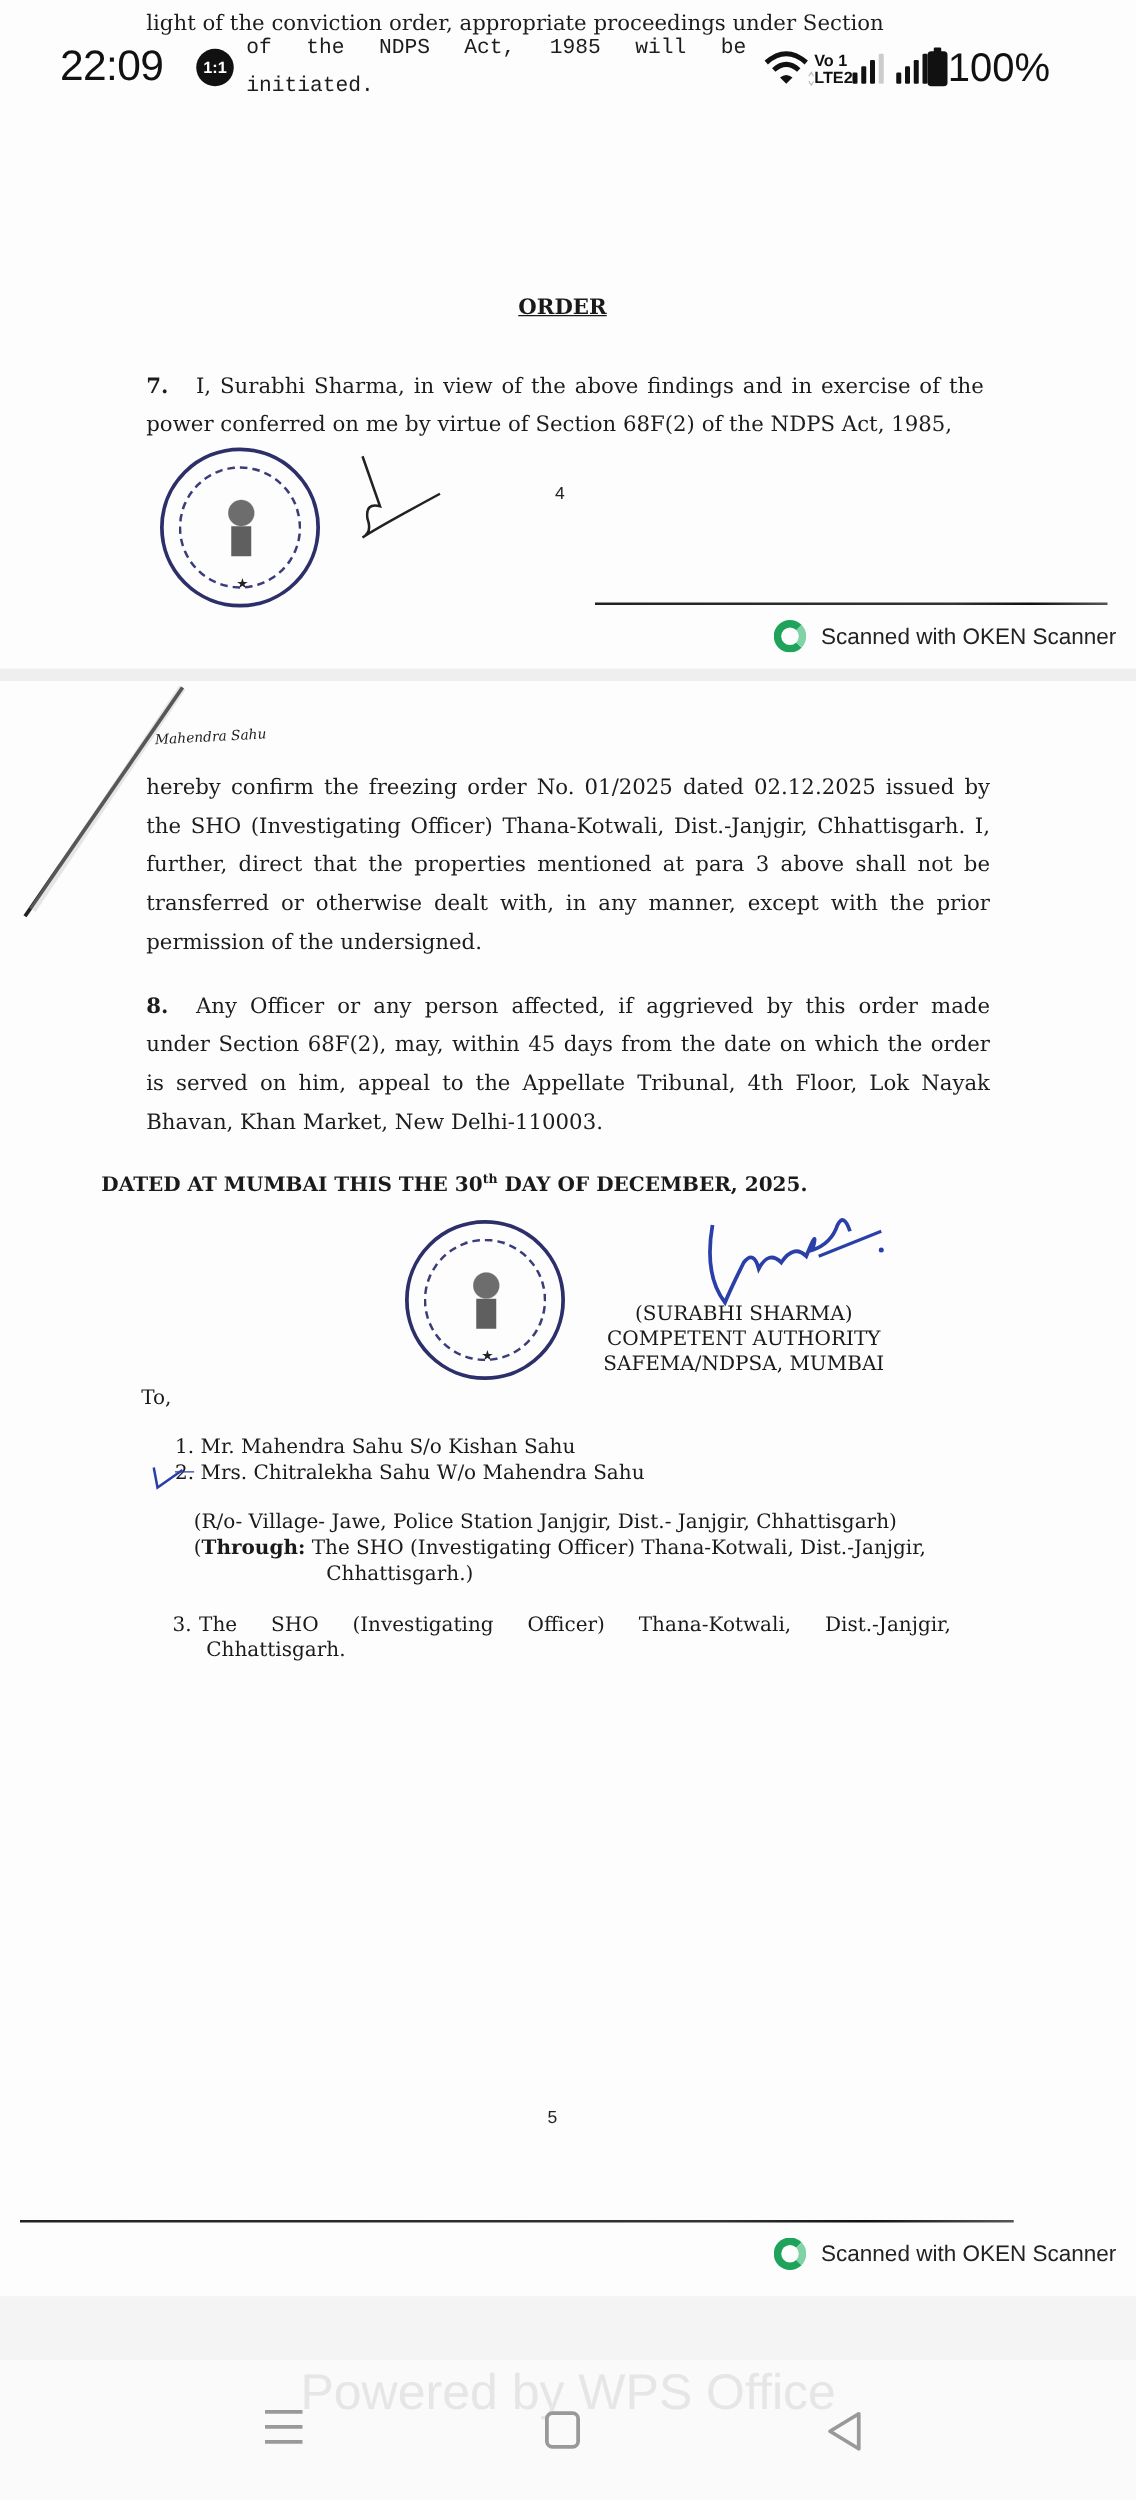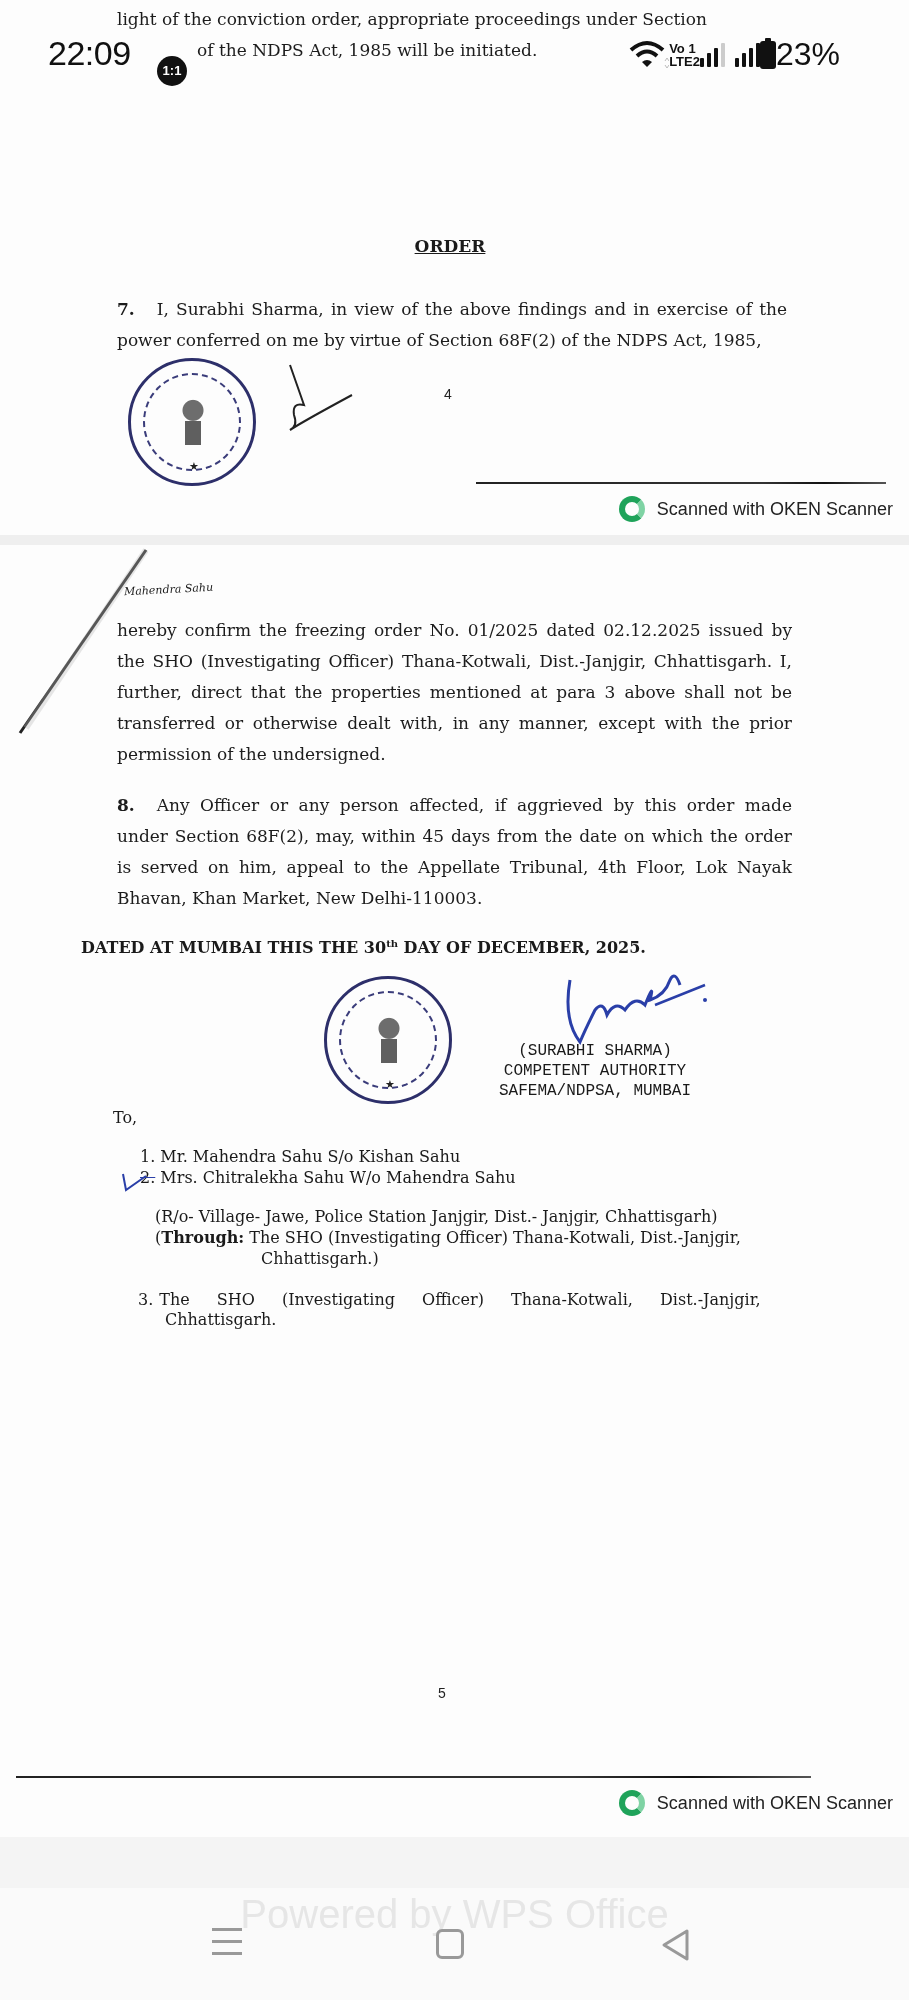--- a/index.html
+++ b/index.html
@@ -1,21 +1,21 @@
 <!DOCTYPE html>
 <html><head>
 <meta charset="utf-8">
 <style>
   * { box-sizing: border-box; margin: 0; padding: 0; }
   html, body { width: 909px; height: 2000px; overflow: hidden; background: #fbfbfb; }
   body { position: relative; font-family: "DejaVu Serif", serif; color: #1a1a1a; }
 
   .statusbar { position: absolute; left: 0; top: 28px; width: 892px; height: 52px; z-index: 10; pointer-events: none; }
   .sb-time { position: absolute; left: 48px; top: 6px; font-family: "Liberation Sans", sans-serif; font-size: 34px; font-weight: 500; color: #111; letter-spacing: -0.5px; }
-  .sb-notif { position: absolute; left: 157px; top: 28px; width: 30px; height: 30px; border-radius: 50%; background: #111; color: #fff; font-family: "Liberation Sans", sans-serif; font-size: 13px; font-weight: bold; text-align: center; line-height: 30px; }
+  .sb-notif { position: absolute; left: 157px; top: 11px; width: 30px; height: 30px; border-radius: 50%; background: #111; color: #fff; font-family: "Liberation Sans", sans-serif; font-size: 13px; font-weight: bold; text-align: center; line-height: 30px; }
   .sb-right { position: absolute; right: 52px; top: 8px; display: flex; align-items: center; }
   .sb-volte { font-family: "Liberation Sans", sans-serif; font-size: 13px; font-weight: bold; line-height: 13px; color: #111; text-align: left; }
   .sb-battery-pct { font-family: "Liberation Sans", sans-serif; font-size: 32px; color: #111; }
   .bars { display: flex; align-items: flex-end; gap: 3px; height: 24px; }
   .bars span { width: 4px; background: #111; border-radius: 1px; }
   .bars span.dim { background: #ccc; }
   .battery { width: 16px; height: 28px; background: #111; border-radius: 3px; position: relative; }
   .battery::before { content: ""; position: absolute; top: -3px; left: 5px; width: 6px; height: 4px; background: #111; border-radius: 1px; }
 
   .page { position: absolute; left: 0; width: 909px; background: #fdfdfd; }
@@ -36,40 +36,40 @@
 
   .scanner { position: absolute; right: 16px; display: flex; align-items: center; gap: 12px; font-family: "Liberation Sans", sans-serif; font-size: 18px; color: #222; }
   .scanner .logo { width: 26px; height: 26px; border-radius: 50%; border: 6px solid #1fa35a; border-right-color: #7fd3a4; }
 
   .rule { position: absolute; height: 2px; background: linear-gradient(90deg, #222, #333 70%, #111 85%, #555); }
 
   .small-name { position: absolute; left: 124px; top: 583px; font-size: 11px; font-style: italic; transform: rotate(-3deg); }
 
   .dated { position: absolute; left: 0; top: 938px; width: 727px; text-align: center; font-weight: bold; font-size: 16px; }
   .dated sup { font-size: 10px; }
-  .signatory { position: absolute; left: 470px; top: 1041px; width: 250px; text-align: center; font-size: 16px; line-height: 20px; font-family: Liberation Mono, monospace; }
+  .signatory { position: absolute; left: 470px; top: 1041px; width: 250px; text-align: center; font-size: 16px; line-height: 20px; }
   .sig { position: absolute; }
 
   .to-block { position: absolute; left: 113px; font-size: 16px; line-height: 20px; }
   .list-item { position: absolute; font-size: 16px; line-height: 20px; }
 
   .bottom-gray { position: absolute; left: 0; top: 1837px; width: 909px; height: 51px; background: #f4f4f4; }
   .navbar { position: absolute; left: 0; top: 1888px; width: 909px; height: 112px; background: #fafafa; }
   .wps { position: absolute; left: 0; top: 1892px; width: 909px; text-align: center; font-family: "Liberation Sans", sans-serif; font-size: 40px; color: #e6e6e6; }
   .nav-menu { position: absolute; left: 212px; top: 1928px; width: 30px; height: 30px; cursor: pointer; }
   .nav-menu span { display: block; height: 3px; background: #999; margin-bottom: 9px; }
   .nav-home { position: absolute; left: 436px; top: 1929px; width: 28px; height: 30px; border: 3px solid #999; border-radius: 6px; cursor: pointer; }
   .nav-back { position: absolute; left: 660px; top: 1928px; cursor: pointer; }
 </style>
 </head>
 <body>
 
 <div class="page page1">
   <div class="para" style="top:4px; text-align:justify;">light of the conviction order, appropriate proceedings under Section</div>
-  <div class="para" style="top:35px; left:197px; width:400px;">of the NDPS Act, 1985 will be initiated.</div>
+  <div class="para" style="top:23px; left:197px; width:400px;font-family:Liberation Mono, monospace;">of the NDPS Act, 1985 will be initiated.</div>
 
 
   <div class="center-head" style="top:236px;">ORDER</div>
 
   <div class="para" style="top:294px;">
     <b class="num">7.</b><span>I, Surabhi Sharma, in view of the above findings and in exercise of the power conferred on me by virtue of Section 68F(2) of the NDPS Act, 1985,</span>
   </div>
 
   <div class="stamp" style="left:128px; top:358px;">
     <div class="emblem"></div>
@@ -201,15 +201,15 @@
         <span style="height:19px"></span>
         <span class="dim" style="height:24px"></span>
     </div>
     <div class="bars" style="margin-left:10px;">
       <span style="height:9px"></span>
         <span style="height:14px"></span>
         <span style="height:19px"></span>
         <span style="height:24px"></span>
     </div>
     <div class="battery"></div>
-    <div class="sb-battery-pct">23%</div>
+    <div class="sb-battery-pct">100%</div>
   </div>
 </div>
 
 </body></html>

